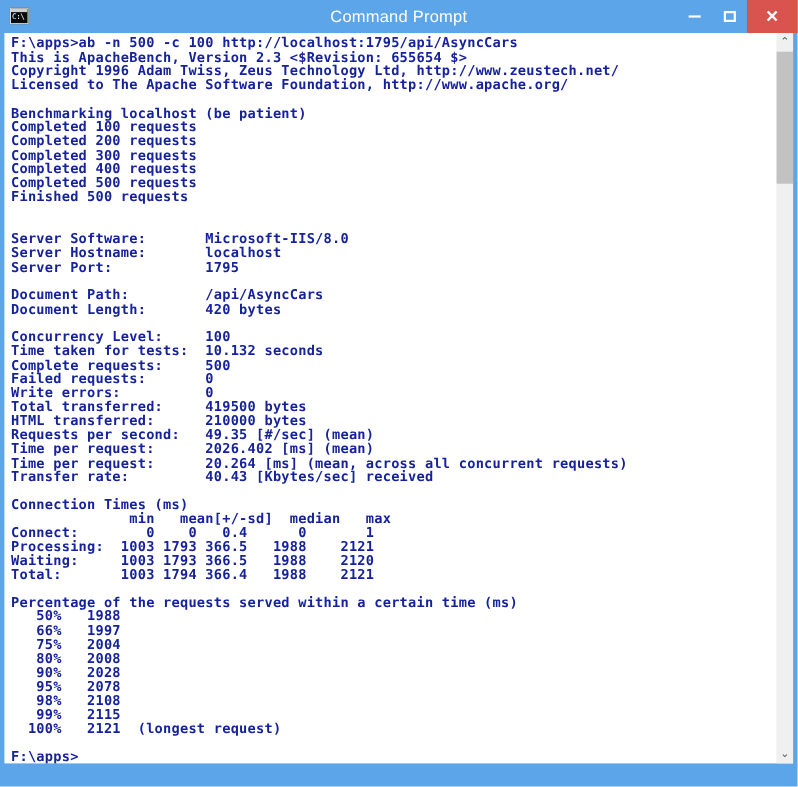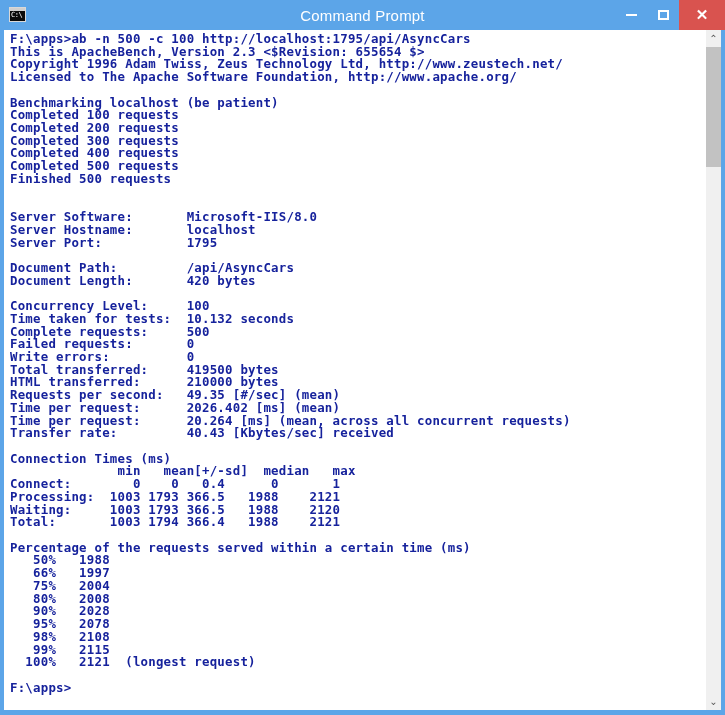--- a/index.html
+++ b/index.html
@@ -101,21 +101,21 @@
     width: 11px;
     height: 10px;
     border: 2px solid #ffffff;
     box-sizing: border-box;
   }
 
   
   #console-area {
     position: relative;
     flex: 1 1 auto;
-    margin: 0 4px 5px 4px;
+    margin: 0 4px 21px 4px;
     background: #ffffff;
     display: flex;
     overflow: hidden;
   }
   #console-text {
     flex: 1 1 auto;
     color: #16229c;
     font-family: "DejaVu Sans Mono", monospace;
     font-size: 12.4px;
     line-height: 12.72px;

